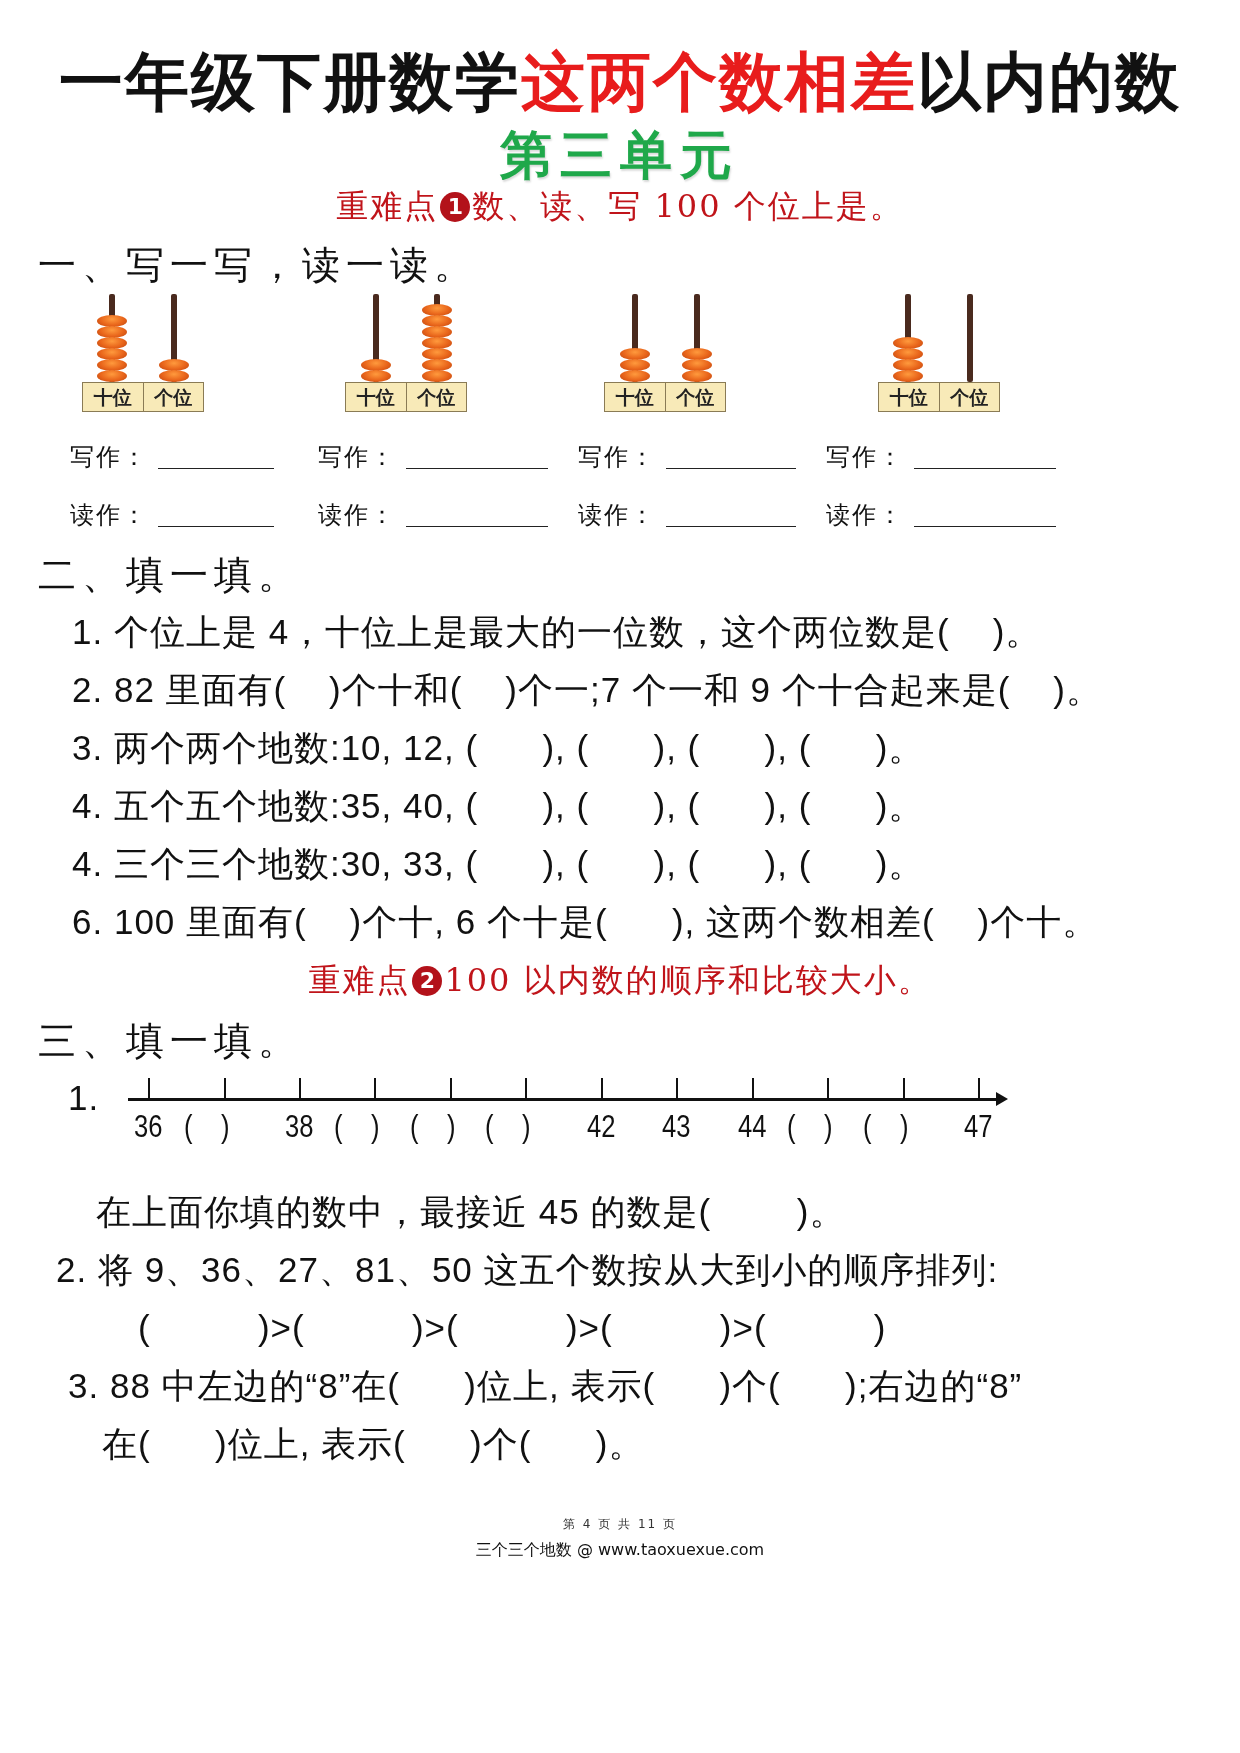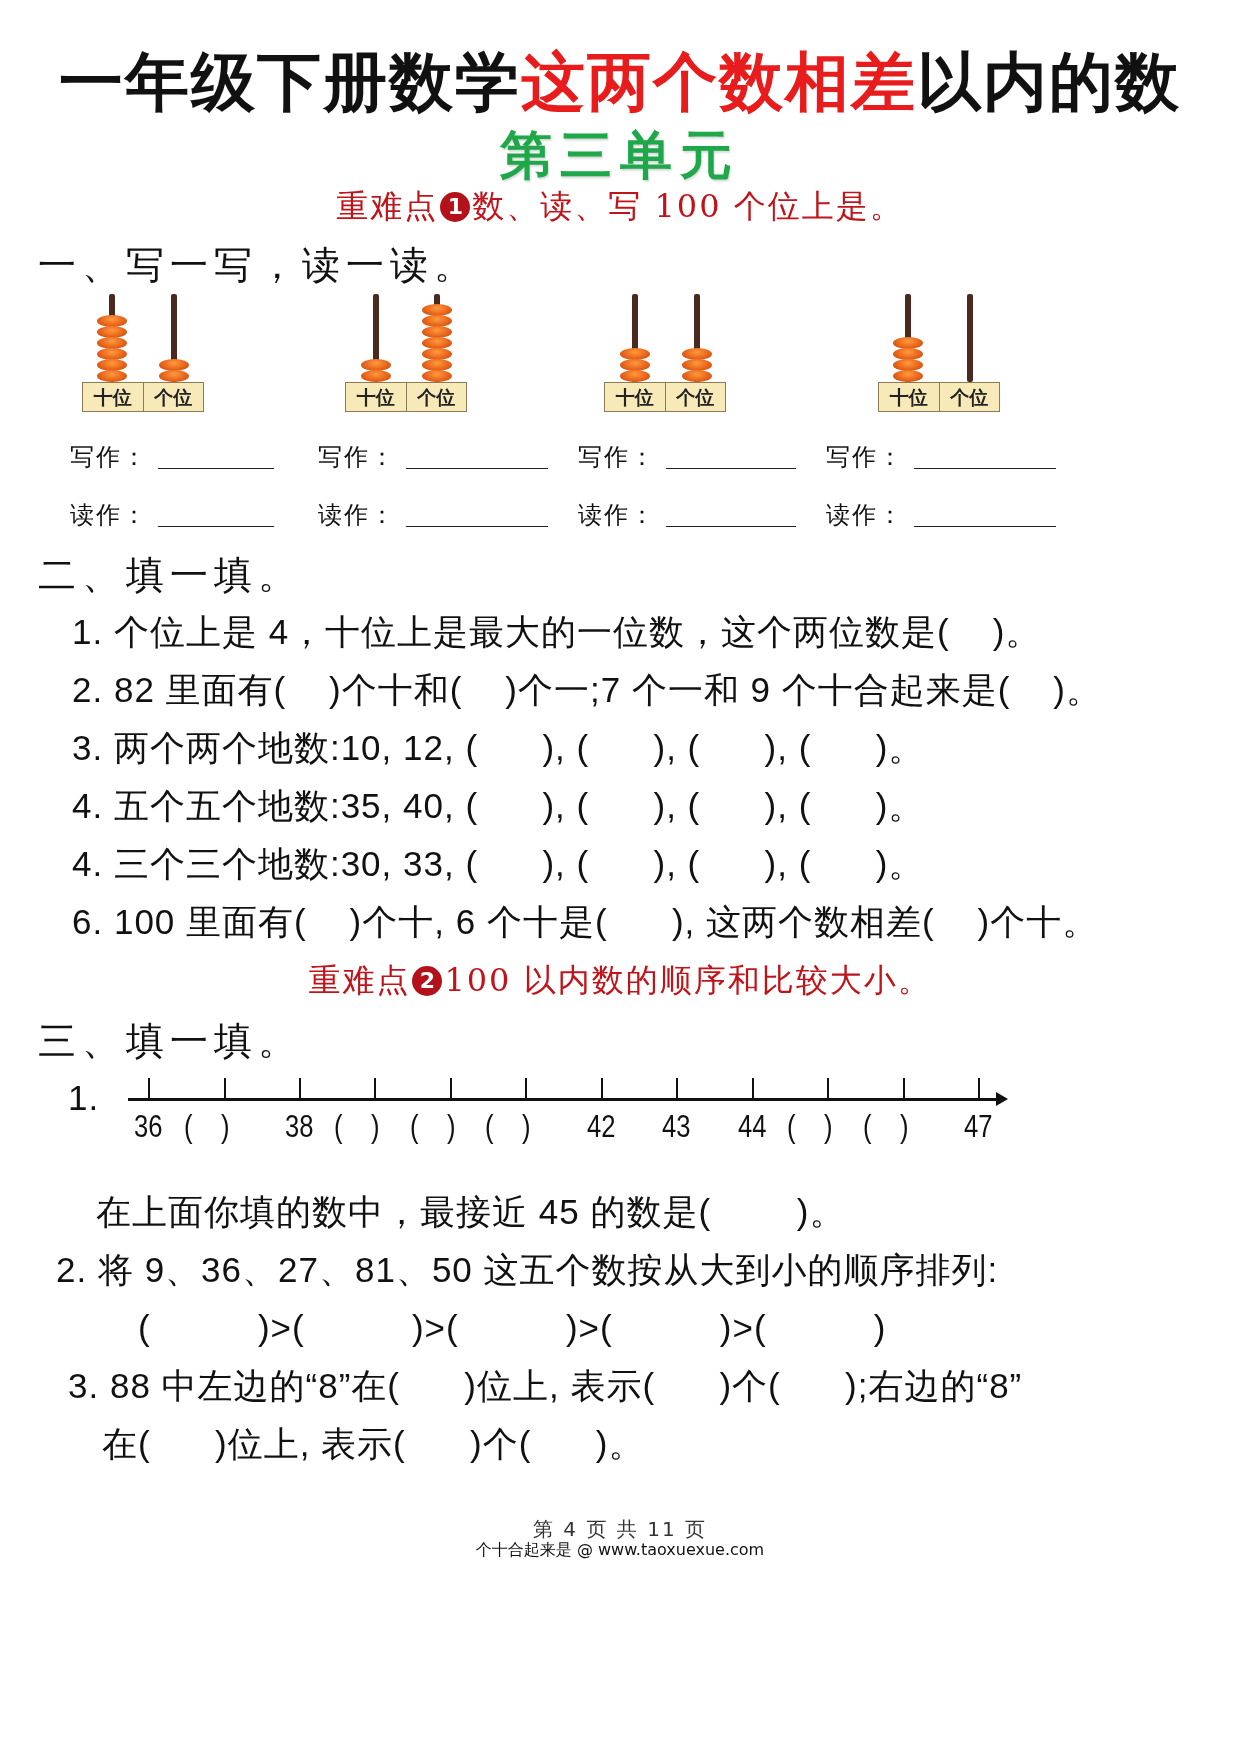--- a/index.html
+++ b/index.html
@@ -189,14 +189,14 @@
   <span class="lbl" style="left:735px;">(    )</span>
   <span class="lbl" style="left:836px;">47</span>
 </div>
 
 <div class="abs q" style="left:96px; top:1190px;">在上面你填的数中，最接近 45 的数是(        )。</div>
 <div class="abs q" style="left:56px; top:1248px;">2. 将 9、36、27、81、50 这五个数按从大到小的顺序排列:</div>
 <div class="abs q" style="left:138px; top:1306px;">(          )&gt;(          )&gt;(          )&gt;(          )&gt;(          )</div>
 <div class="abs q" style="left:68px; top:1364px;">3. 88 中左边的“8”在(      )位上, 表示(      )个(      );右边的“8”</div>
 <div class="abs q" style="left:102px; top:1422px;">在(      )位上, 表示(      )个(      )。</div>
 
-<div class="abs footer" style="top:1516px; font-size:20px; color:#333; letter-spacing:2px;">第 4 页 共 11 页</div>
-<div class="abs footer" style="top:1540px; font-size:16px; color:#111;">个十合起来是 @ www.taoxuexue.com</div>
+<div class="abs footer" style="top:1516px; font-size:12px; color:#333; letter-spacing:2px;">第 4 页 共 11 页</div>
+<div class="abs footer" style="top:1540px; font-size:16px; color:#111;">三个三个地数 @ www.taoxuexue.com</div>
 
 </body></html>

